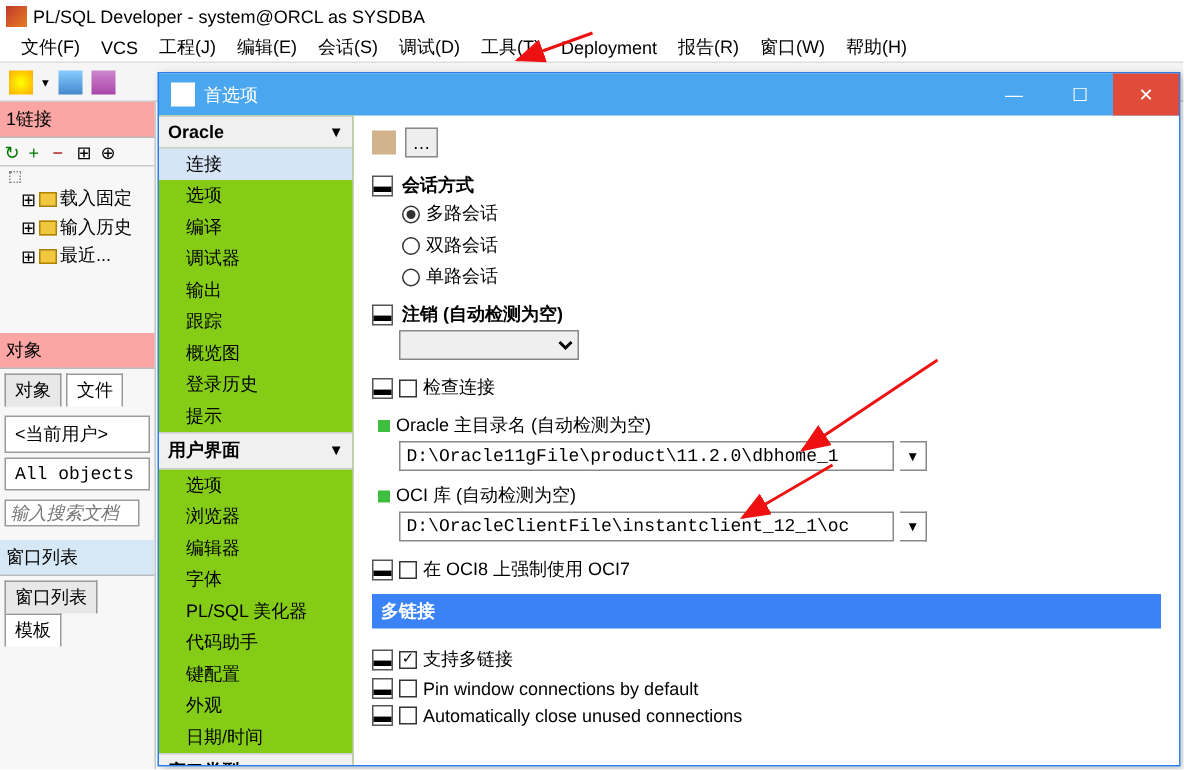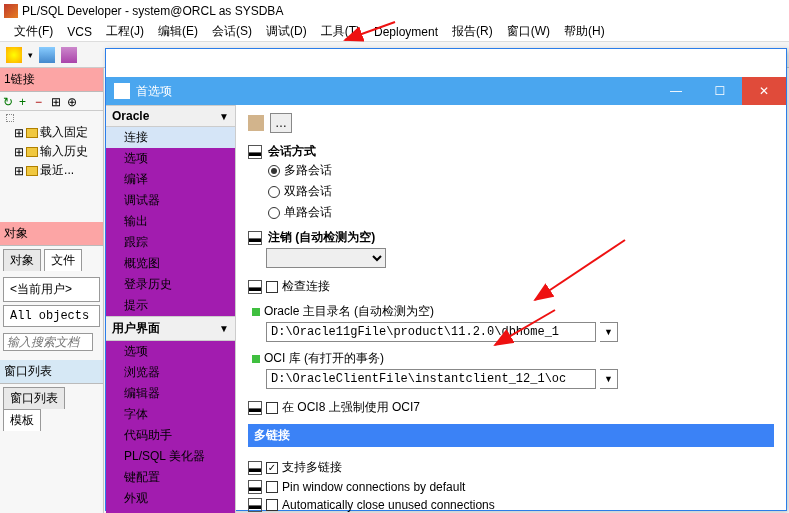--- a/index.html
+++ b/index.html
@@ -19,29 +19,29 @@
 .side-tab.active { background: #e8e8e8; }
 .input-small { width: 90px; font-size: 12px; font-style: italic; color: #888; border: 1px solid #999; padding: 1px 3px; margin: 3px; }
 .tree-node { padding: 1px 2px; display: flex; align-items: center; gap: 2px; }
 .dotted-box { width: 8px; height: 8px; border: 1px dotted #888; display: inline-block; }
 .folder { width: 12px; height: 10px; background: #f0c840; border: 1px solid #b08000; display: inline-block; }
 .side-mini-toolbar { display: flex; gap: 4px; padding: 3px; border-bottom: 1px solid #ccc; }
 .side-mini-toolbar .mico { width: 12px; height: 12px; display: inline-block; }
 
 
 .dialog { position: absolute; left: 105px; top: 48px; width: 682px; height: 463px; border: 1px solid #2b7de9; background: #fff; box-shadow: 2px 2px 6px rgba(0,0,0,.25); }
-.dlg-title { height: 28px; background: #4aa6ef; display: flex; align-items: center; padding-left: 8px; color: #fff; font-size: 14px; margin-top: 28px; }
+.dlg-title { height: 28px; background: #4aa6ef; display: flex; align-items: center; padding-left: 8px; color: #fff; font-size: 14px; }
 .dlg-title .ticon { width: 16px; height: 16px; margin-right: 6px; background: #fff; display: inline-block; }
 .dlg-btns { margin-left: auto; display: flex; }
 .dlg-btns div { width: 44px; height: 28px; display: flex; align-items: center; justify-content: center; color: #fff; }
 .dlg-btns .close { background: #e04b3a; }
 .dlg-body { display: flex; height: calc(100% - 28px); }
 
 
-.catlist { width: 130px; border-right: 1px solid #ccc; overflow: hidden; background: #a21caf; }
+.catlist { width: 130px; border-right: 1px solid #ccc; overflow: hidden; background: #84cc16; }
 .cat-head { background: #f0f0f0; font-family: "Courier New", monospace; font-weight: bold; padding: 3px 6px; border-top: 1px solid #ccc; border-bottom: 1px solid #ccc; display: flex; align-items: center; justify-content: space-between; }
 .cat-head .arrow { font-size: 10px; }
 .cat-item { padding: 2px 15px 2px 18px; font-family: "SimSun", sans-serif; cursor: default; }
 .cat-item.sel { background: #d5e5f7; }
 
 
 .settings { flex: 1; padding: 8px 12px 0 12px; overflow: hidden; position: relative; }
 .profile-row { display: flex; align-items: center; gap: 6px; margin-bottom: 10px; }
 .profile-row select { font-family: "Courier New", monospace; height: 20px; border: 1px solid #888; }
 .profile-btn { width: 22px; height: 20px; border: 1px solid #888; background: #eee; display: flex; align-items: center; justify-content: center; }
@@ -160,22 +160,22 @@
       <div class="cat-item">登录历史</div>
       <div class="cat-item">提示</div>
       <div class="cat-head">
           <span>用户界面</span>
           <span class="arrow">▼</span>
         </div>
       <div class="cat-item">选项</div>
       <div class="cat-item">浏览器</div>
       <div class="cat-item">编辑器</div>
       <div class="cat-item">字体</div>
+      <div class="cat-item">PL/SQL 美化器</div>
       <div class="cat-item">代码助手</div>
-      <div class="cat-item">PL/SQL 美化器</div>
       <div class="cat-item">键配置</div>
       <div class="cat-item">外观</div>
       <div class="cat-item">日期/时间</div>
       <div class="cat-head">
           <span>窗口类型</span>
           <span class="arrow">▼</span>
         </div>
 
     </div>
 
@@ -229,21 +229,21 @@
           </div>
         <div class="path-row">
             <input value="D:\Oracle11gFile\product\11.2.0\dbhome_1" style="">
             <span class="dd">▼</span>
           </div>
       </div>
 
       <div class="grp">
         <div class="field-label">
             <span class="green-dot"></span>
-            <span>OCI 库 (有打开的事务)</span>
+            <span>OCI 库 (自动检测为空)</span>
           </div>
         <div class="path-row">
             <input value="D:\OracleClientFile\instantclient_12_1\oc" style="">
             <span class="dd">▼</span>
           </div>
       </div>
 
       <div class="grp">
         <div class="chk-row" style="padding-left:0">
             <span class="collapse">▬</span>

